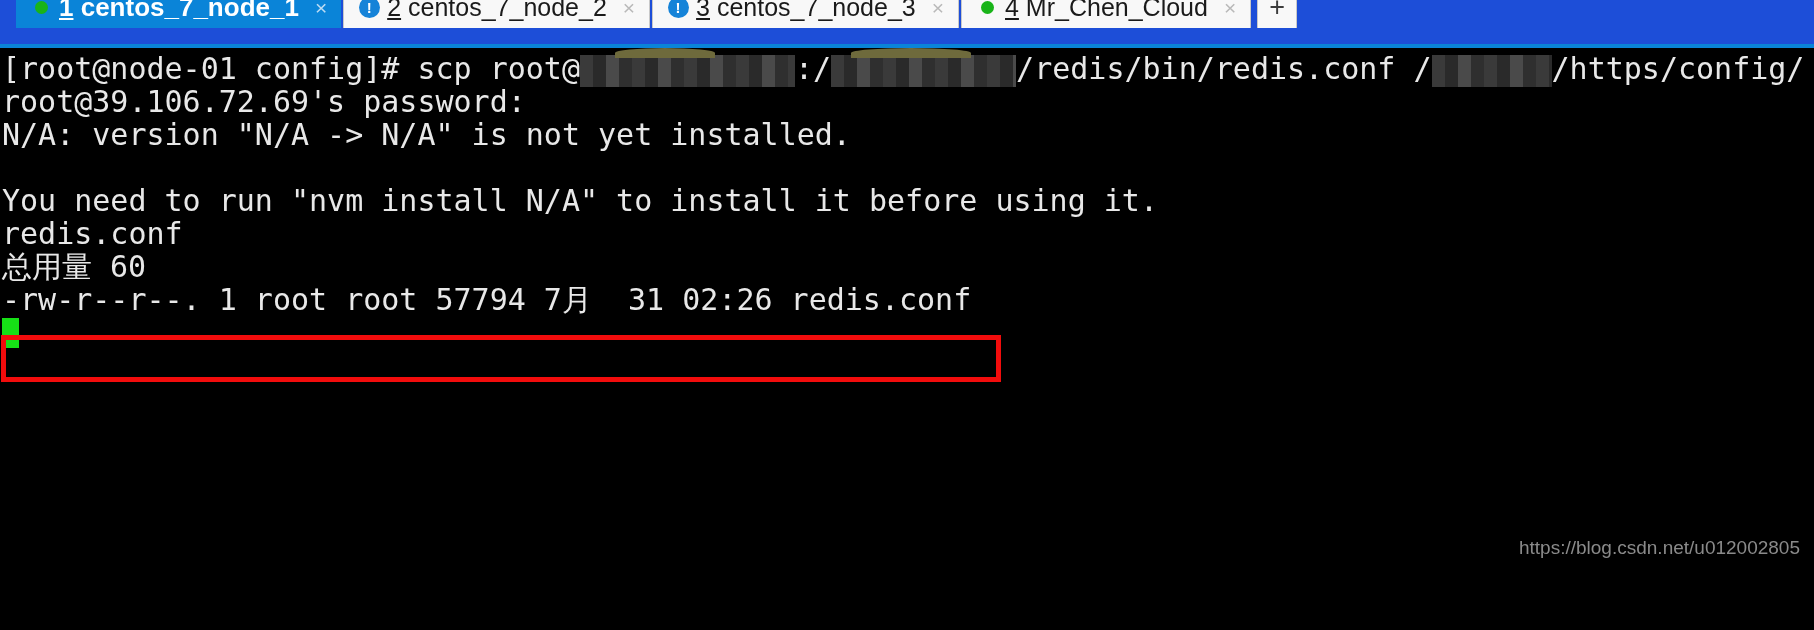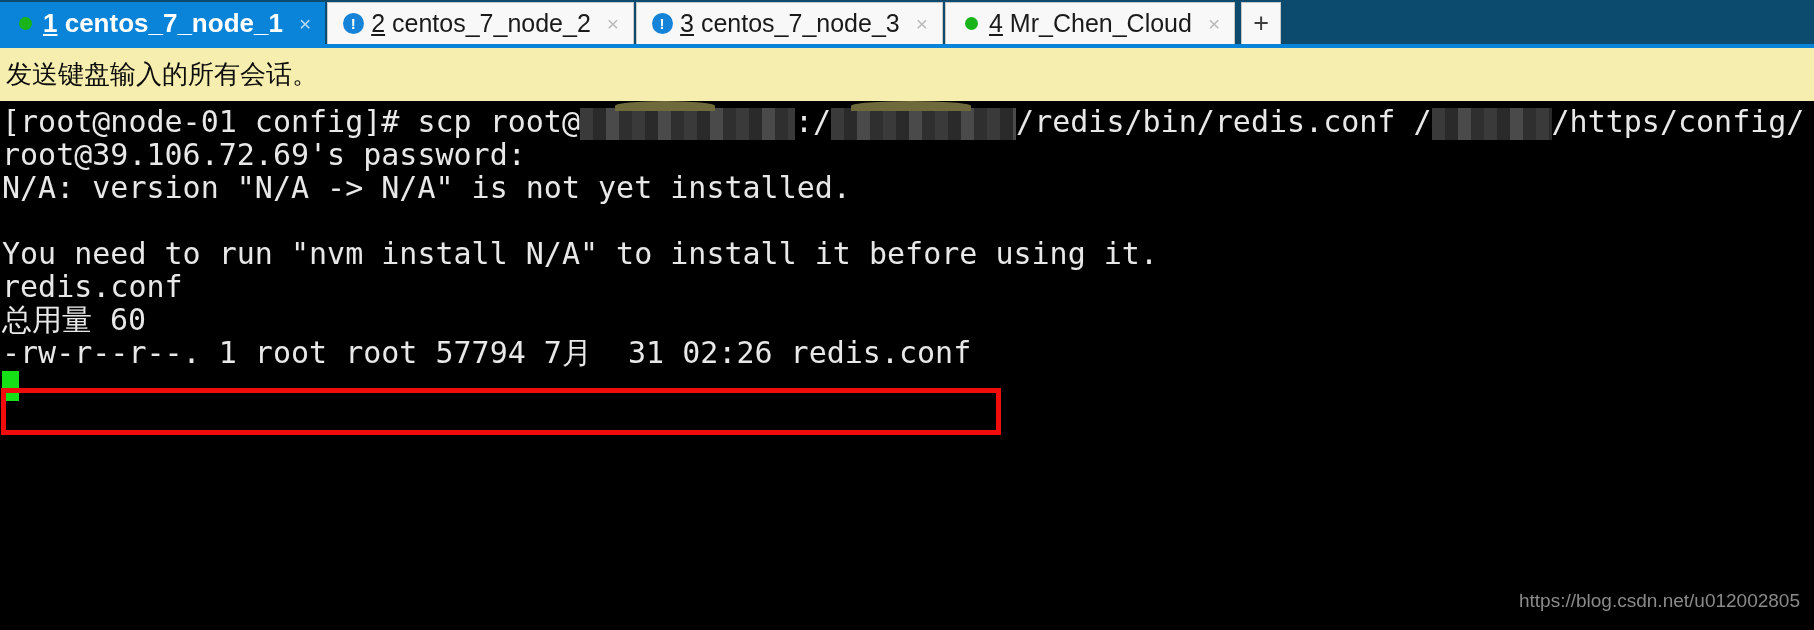--- a/index.html
+++ b/index.html
@@ -19,24 +19,24 @@
     position: relative;
     width: 1814px;
     height: 630px;
     background: #000000;
   }
 
   
   .tabbar {
     position: relative;
     height: 48px;
-    background: #0c4a6e;
+    background: #1d4ed8;
     display: flex;
     align-items: flex-end;
-    padding: 0;
+    padding: 16px;
     box-sizing: border-box;
     border-bottom: 4px solid #0a84d8;
   }
   .tab {
     height: 42px;
     display: flex;
     align-items: center;
     box-sizing: border-box;
     padding: 0 4px 0 14px;
     margin-right: 2px;
@@ -258,23 +258,20 @@
       <span class="tab-icon">
           <span class="dot-green"></span>
         </span>
       <span class="tab-label"><span class="tab-num">4</span><span> Mr_Chen_Cloud</span></span>
       <span class="tab-close">×</span>
     </div>
 
     <div class="tab-add">+</div>
   </div>
 
-  <div class="notice">
-    <span class="notice-text">发送键盘输入的所有会话。</span>
-  </div>
 
   <div class="terminal">
 
     <div class="tline"><span>[root@node-01 config]# scp root@</span><span class="redact r1"></span><span>:/</span><span class="redact r2"></span><span>/redis/bin/redis.conf /</span><span class="redact r3"></span><span>/https/config/</span></div>
 
     <div class="tline">root@39.106.72.69's password:</div>
     <div class="tline">N/A: version "N/A -&gt; N/A" is not yet installed.</div>
     <div class="tline blank"></div>
     <div class="tline">You need to run "nvm install N/A" to install it before using it.</div>
     <div class="tline">redis.conf</div>

